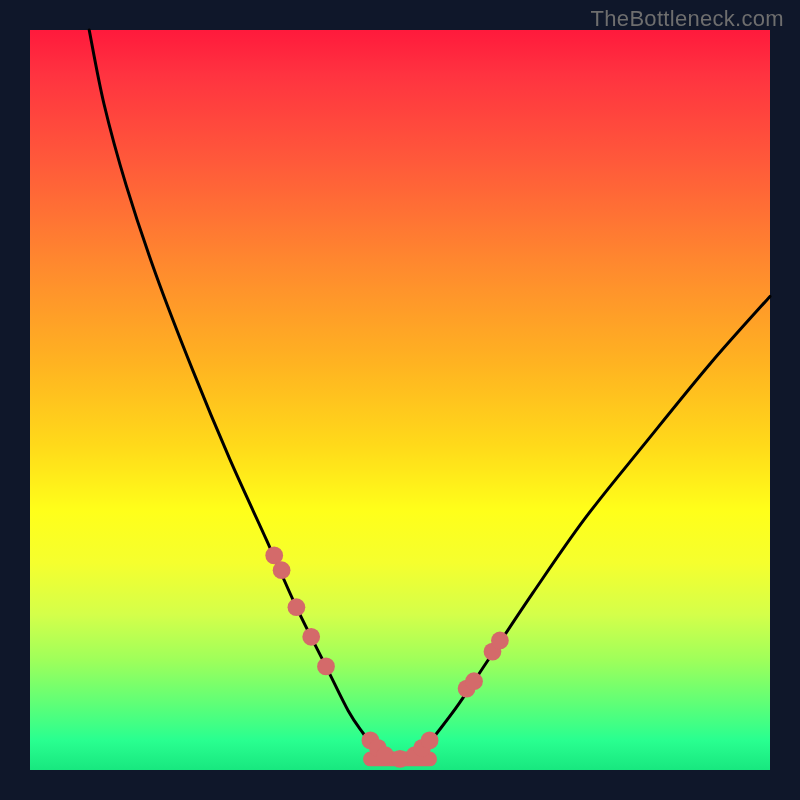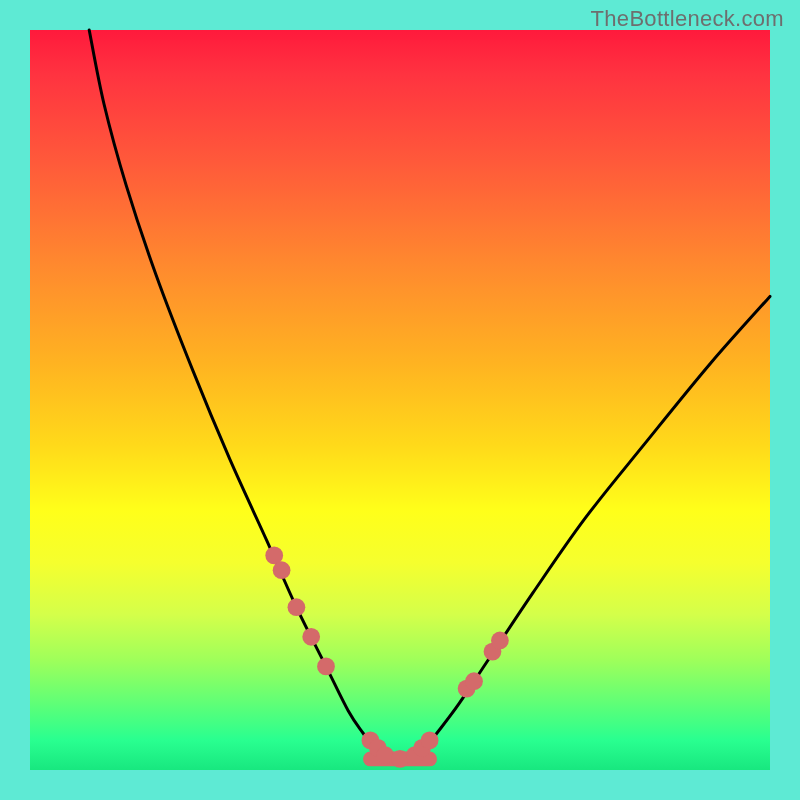--- a/index.html
+++ b/index.html
@@ -8,21 +8,21 @@
     width: 800px;
     height: 800px;
     overflow: hidden;
     background: #000;
     font-family: Arial, Helvetica, sans-serif;
   }
   .frame {
     position: relative;
     width: 800px;
     height: 800px;
-    background: #5eead4;
+    background: #0f172a;
   }
   .plot-area {
     position: absolute;
     left: 30px;
     top: 30px;
     width: 740px;
     height: 740px;
     
     background: linear-gradient(to bottom,
       #ff1a3c 0%,

